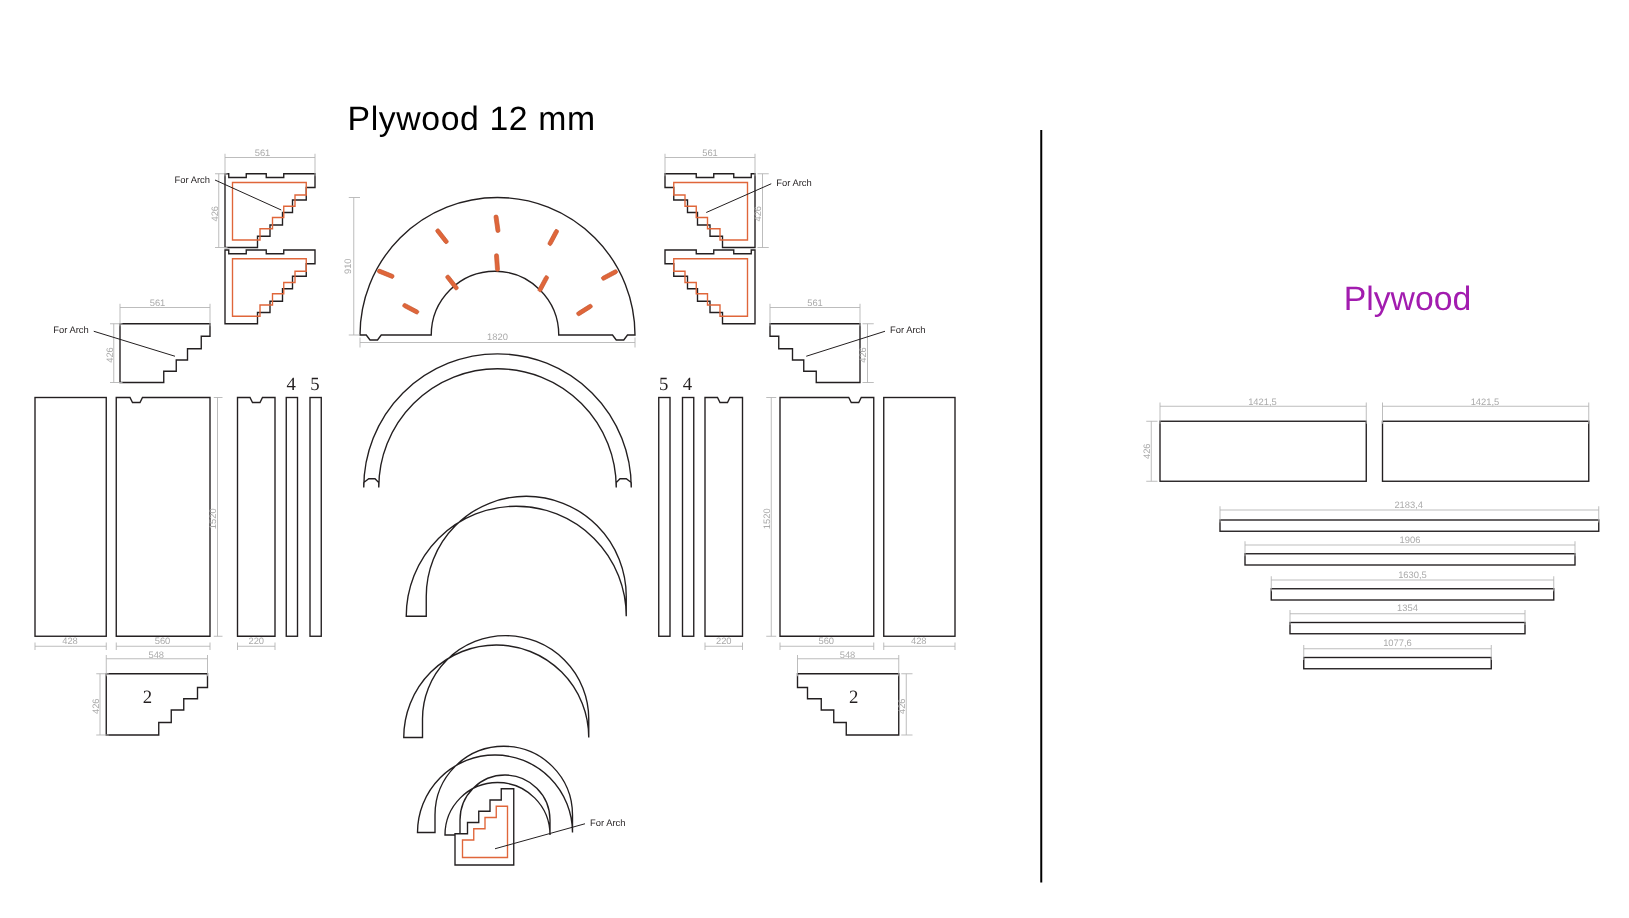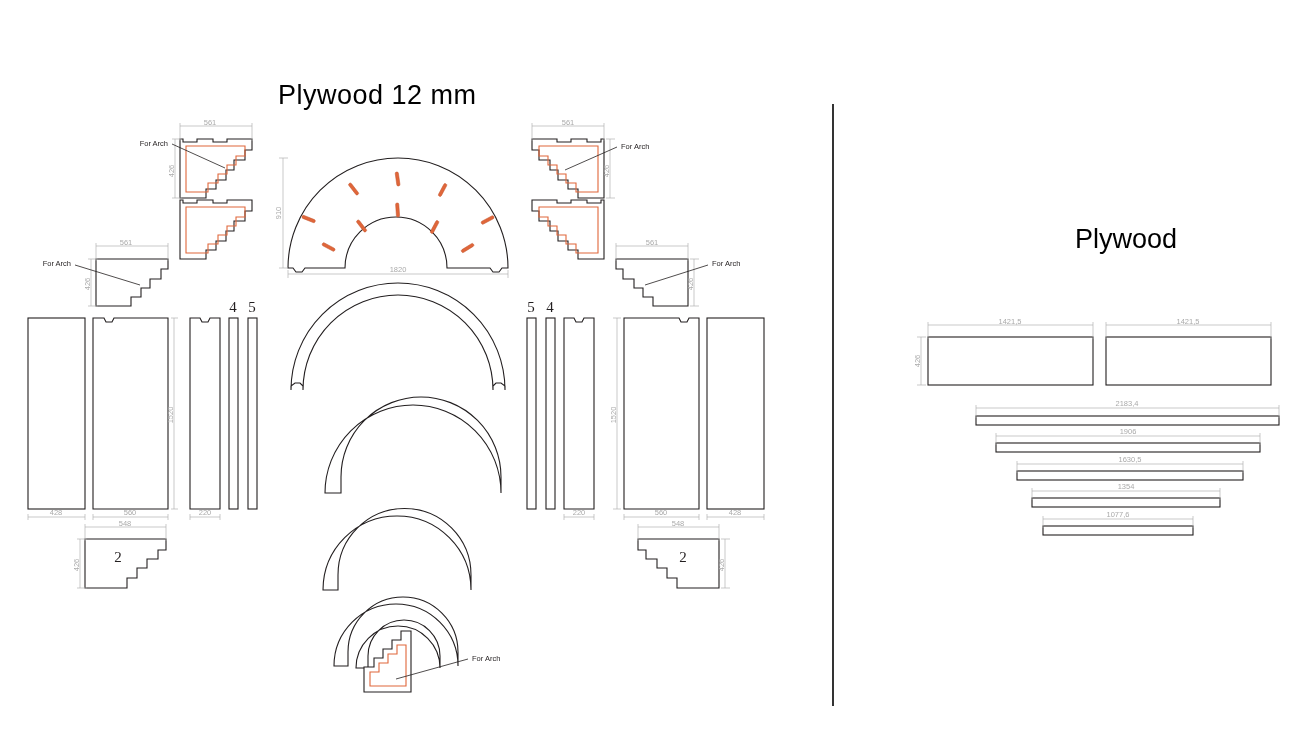--- a/index.html
+++ b/index.html
@@ -33,21 +33,21 @@
     font-size: 27px;
     color: #000000;
     letter-spacing: 0.5px;
     white-space: nowrap;
   }
   .title-5mm {
     position: absolute;
     left: 1046px;
     top: 222px;
     font-size: 27px;
-    color: #000000;
+    color: #a21caf;
     line-height: 34px;
     text-align: center;
     width: 160px;
   }
   .title-5mm .l2 { display: block; }
   
   .part { fill: #ffffff; stroke: #231f20; stroke-width: 1.1; }
   .part-inner { fill: none; stroke: #e0663a; stroke-width: 1.1; }
   .slot { fill: #e0663a; stroke: #c2542c; stroke-width: 0.5; }
   .dim-line { stroke: #b3b3b3; stroke-width: 0.7; fill: none; }

